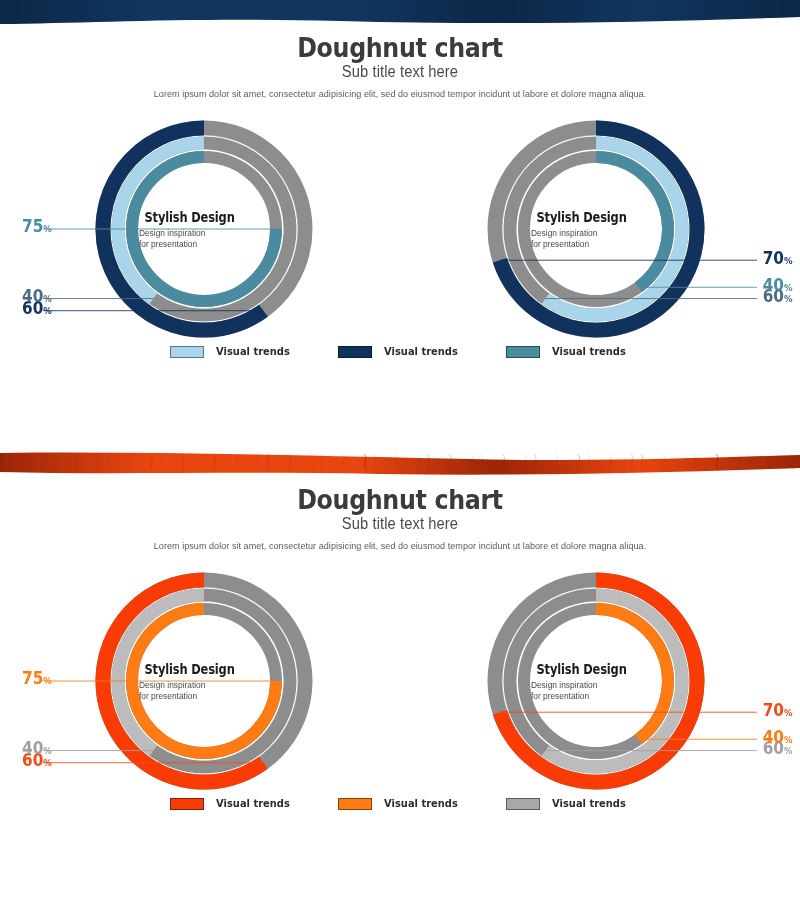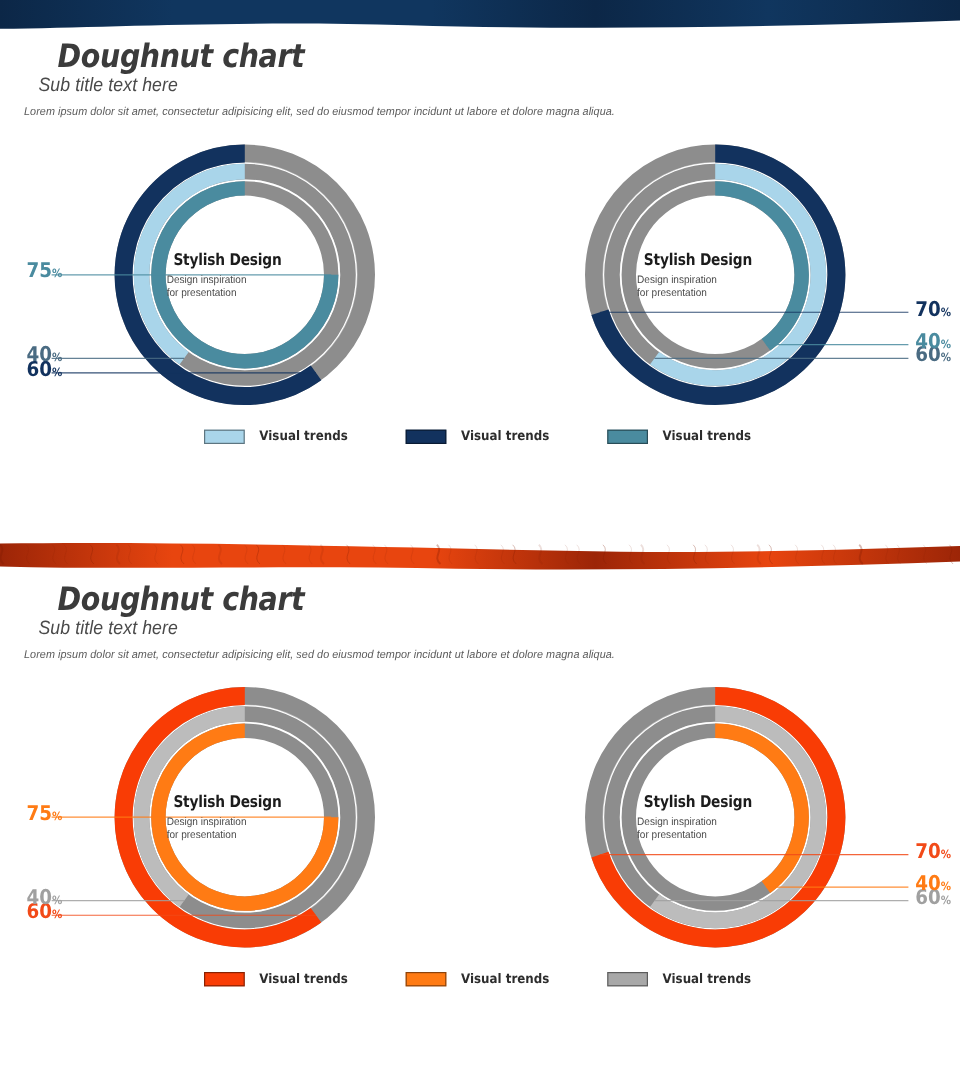--- a/index.html
+++ b/index.html
@@ -18,21 +18,21 @@
   .panel-top { height:450px; }
   .panel-bottom { height:450px; }
 
   
   .band { position:relative; width:800px; overflow:hidden; }
   .band-navy { height:26px; }
   .band-orange { height:28px; }
   .band svg { display:block; width:800px; height:100%; }
 
   
-  .title-block { text-align:left; padding-top:8px;font-style:italic; }
+  .title-block { text-align:center; padding-top:8px; }
   .chart-title {
     font-family:"DejaVu Sans", sans-serif;
     font-size:27px;
     font-weight:bold;
     letter-spacing:-0.4px;
     color:#3b3b3b;
     line-height:1.05;
     transform:scaleX(0.88);
   }
   .chart-subtitle {
@@ -102,21 +102,20 @@
   .callout .pct { font-size:9.5px; font-weight:bold; }
   .callout.right-side { text-align:left; }
   .callout.left-side  { text-align:right; }
 
   
   .legend {
     display:flex;
     justify-content:center;
     align-items:center;
     gap:44px;
-    margin-top:12px;
   }
   .legend-item { display:flex; align-items:center; gap:8px; }
   .legend-swatch {
     width:34px; height:12px;
     border:1px solid rgba(0,0,0,0.45);
   }
   .legend-label {
     font-family:"DejaVu Sans", sans-serif;
     font-size:11px;
     font-weight:bold;

